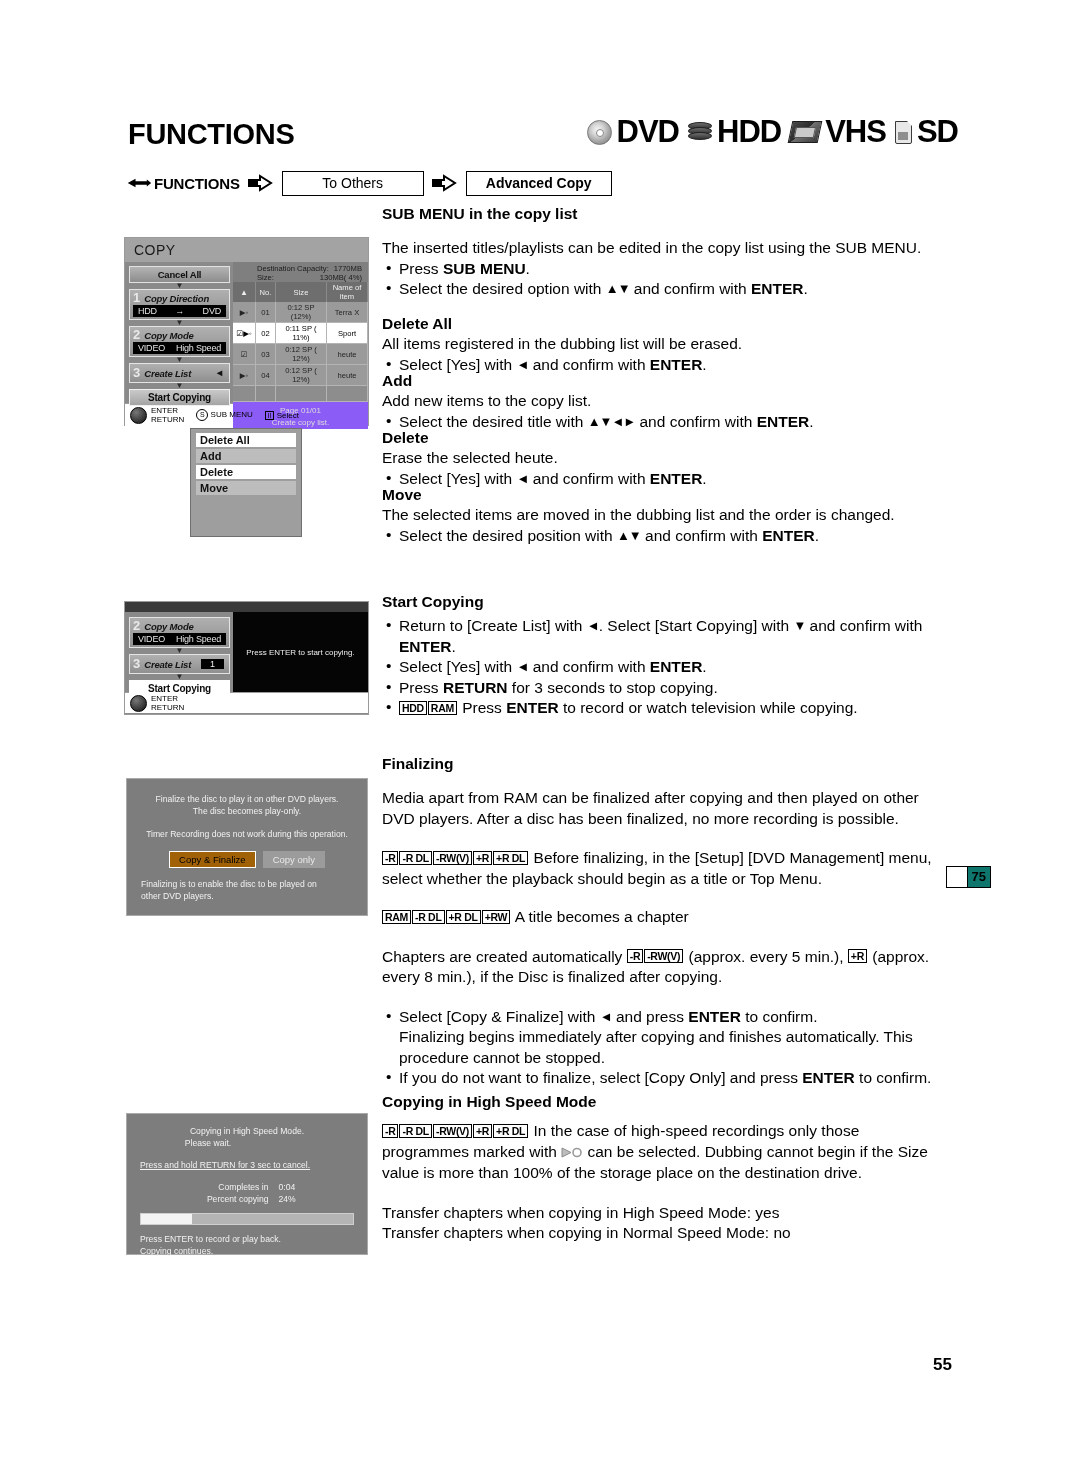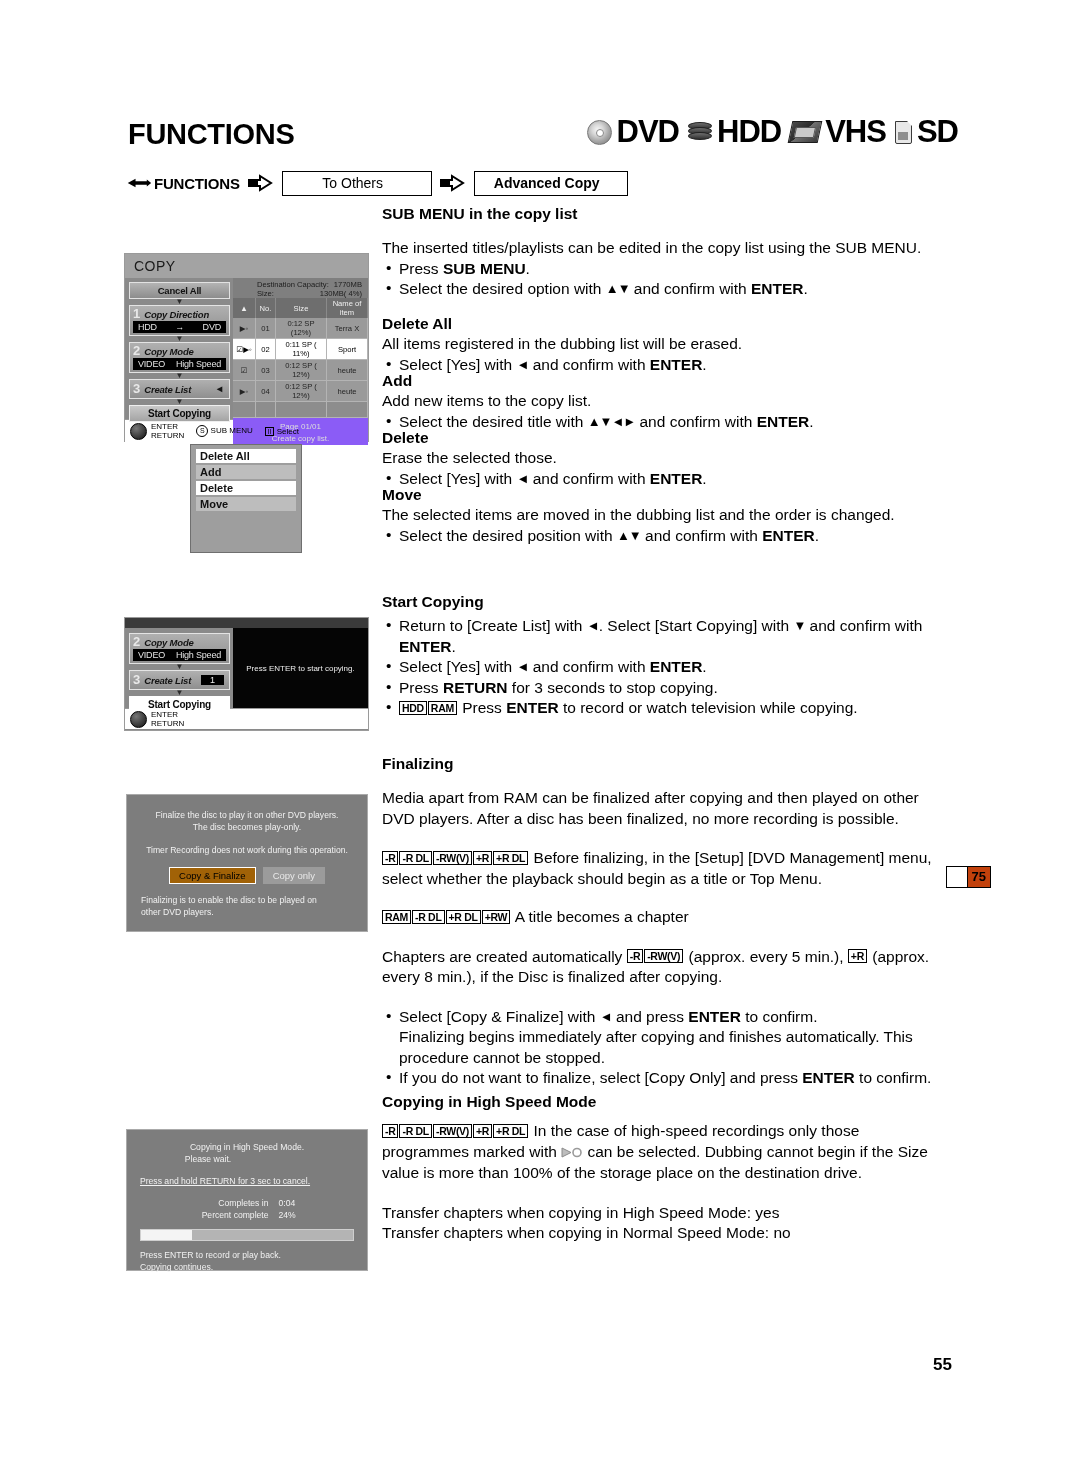--- a/index.html
+++ b/index.html
@@ -71,26 +71,26 @@
     background: #8e8e8e;
   }
 
   
   .crumb { position: absolute; left: 126px; top: 170px; display: flex; align-items: center; height: 26px; }
   .crumb-hand { width: 26px; height: 16px; margin-right: 2px; }
   .crumb-root { font-size: 15px; font-weight: bold; letter-spacing: -0.2px; }
   .crumb-arrow { width: 26px; height: 18px; margin: 0 8px; }
   .crumb-box {
     border: 1.5px solid #000; background: #fff; font-size: 14px;
-    padding: 3px 8px 4px 0; text-align: center; min-width: 140px;
+    padding: 3px 0 4px 0; text-align: center; min-width: 140px;
   }
   .crumb-box.bold { font-weight: bold; min-width: 144px; }
 
   
-  .fig { position: absolute; margin-top: 16px; }
+  .fig { position: absolute; }
 
   
   .copy-screen {
     left: 124px; top: 237px; width: 245px; height: 189px;
     border: 1px solid #9a9a9a; background: #8a8a8a; box-sizing: border-box;
   }
   .cs-title {
     height: 24px; background: #a3a3a3; color: #1a1a1a; font-size: 14px;
     padding: 4px 0 0 9px; box-sizing: border-box; font-weight: normal;
     letter-spacing: 0.5px;
@@ -209,21 +209,21 @@
   .bullets li { position: relative; padding-left: 17px; }
   .bullets li::before { content: "•"; position: absolute; left: 4px; top: -1px; }
   .b { font-weight: bold; }
   .tag {
     display: inline-block; border: 1.4px solid #000; font-size: 10.5px; font-weight: bold;
     line-height: 12px; padding: 0 2px; vertical-align: 1.5px; letter-spacing: -0.3px;
     margin-right: 1px; background: #fff;
   }
   .pgref { display: inline-flex; border: 1.5px solid #000; vertical-align: middle; }
   .pgref .pg-l { width: 20px; background: #fff; }
-  .pgref .pg-r { background: #c2410c; font-size: 13px; font-weight: bold; padding: 0 4px; border-left: 1.5px solid #000; }
+  .pgref .pg-r { background: #0f766e; font-size: 13px; font-weight: bold; padding: 0 4px; border-left: 1.5px solid #000; }
 
   .pagenum {
     position: absolute; left: 933px; top: 1355px;
     font-size: 17px; font-weight: bold;
   }
 
   .arrow-gl { font-size: 13px; vertical-align: 1px; letter-spacing: -1px; }
   .hs-mark { display: inline-block; vertical-align: -1px; }
 </style>
 </head>
@@ -453,21 +453,21 @@
       <span>Copying in High Speed Mode.</span><br>
       <span style="display:inline-block;margin-left:-78px;">Please wait.</span>
     </p>
     <p style="text-align:left;text-decoration:underline;">Press and hold RETURN for 3 sec to cancel.</p>
     <div class="cd-stats">
       <div class="r">
         <span class="k">Completes in</span>
         <span class="v">0:04</span>
       </div>
       <div class="r">
-        <span class="k">Percent complete</span>
+        <span class="k">Percent copying</span>
         <span class="v">24%</span>
       </div>
     </div>
     <div class="progress">
       <i id="progress-fill" style="width: 24%;"></i>
     </div>
     <p>
       <span>Press ENTER to record or play back.</span><br>
       <span>Copying continues.</span>
     </p>
@@ -493,21 +493,21 @@
   <div class="col" style="top:370px;">
     <h3>Add</h3>
     <p>Add new items to the copy list.</p>
     <ul class="bullets">
       <li><span>Select the desired title with </span><span class="arrow-gl">▲▼◄►</span><span> and confirm with </span><span class="b">ENTER</span><span>.</span></li>
     </ul>
   </div>
 
   <div class="col" style="top:427px;">
     <h3>Delete</h3>
-    <p>Erase the selected those.</p>
+    <p>Erase the selected heute.</p>
     <ul class="bullets">
       <li><span>Select [Yes] with </span><span class="arrow-gl">◄</span><span> and confirm with </span><span class="b">ENTER</span><span>.</span></li>
     </ul>
   </div>
 
   <div class="col" style="top:484px;">
     <h3>Move</h3>
     <p>The selected items are moved in the dubbing list and the order is changed.</p>
     <ul class="bullets">
       <li><span>Select the desired position with </span><span class="arrow-gl">▲▼</span><span> and confirm with </span><span class="b">ENTER</span><span>.</span></li>

